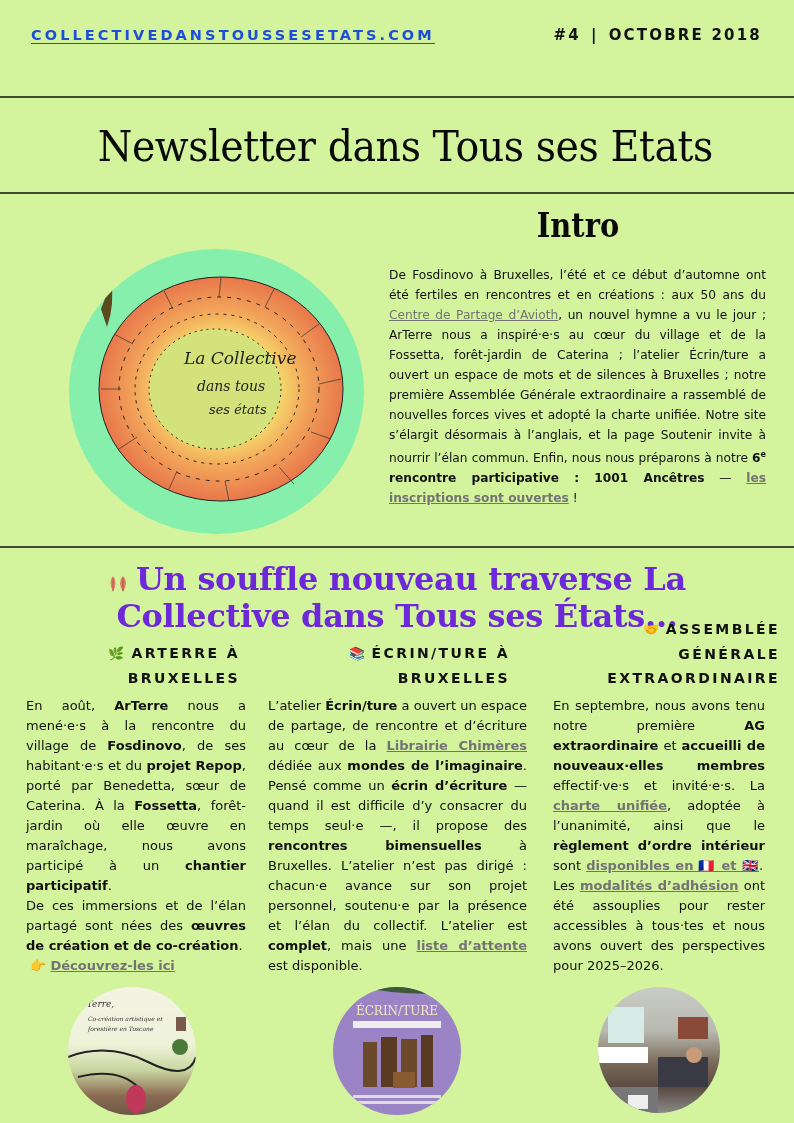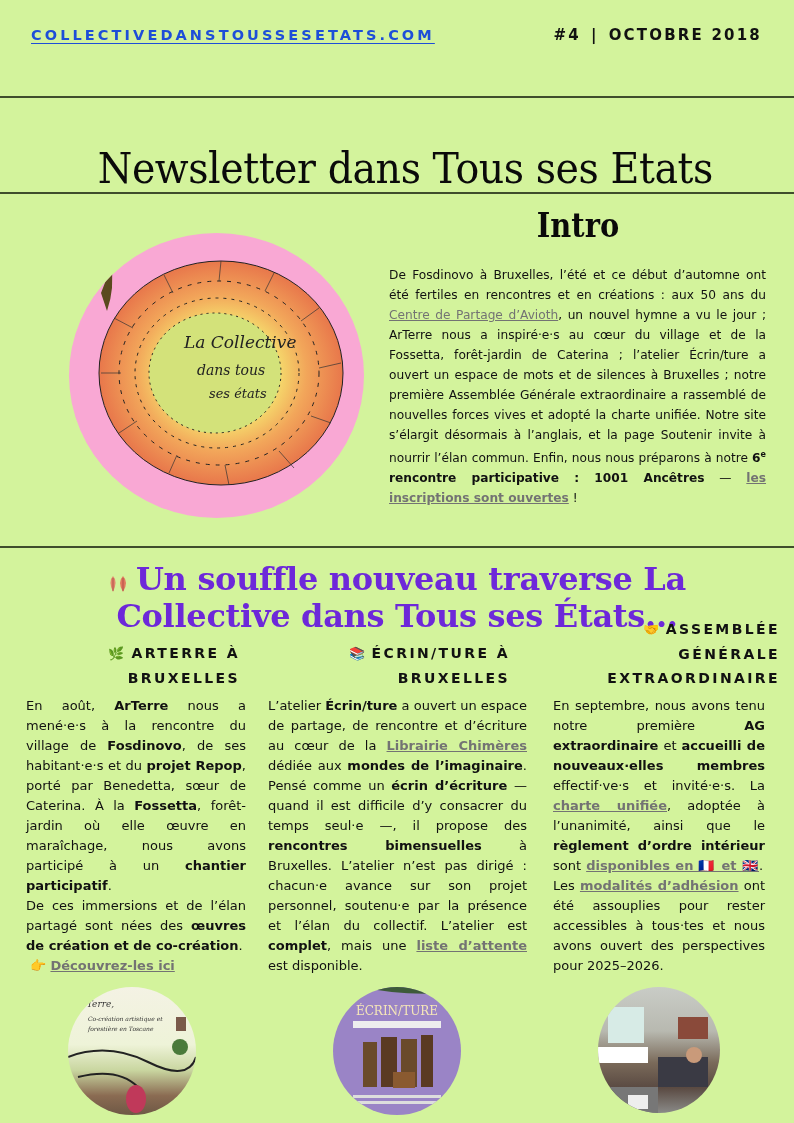--- a/index.html
+++ b/index.html
@@ -24,30 +24,30 @@
       font-weight: bold; font-size: 15px; letter-spacing: 2.2px;
       display: flex; gap: 10px;
     }
     .tagline {
       position: absolute; left: 31px; top: 64px;
       font-size: 12.2px; letter-spacing: 1.55px; color: #111;
     }
     .hr { position: absolute; left: 0; width: 794px; height: 2px; background: #3f4d2c; }
     .title-band {
       position: absolute; left: 0; top: 99px; width: 794px; height: 94px;
-      display: flex; align-items: flex-end; justify-content: center;
+      display: flex; align-items: center; justify-content: center;
     }
     .main-title {
       font-family: "DejaVu Serif", serif; font-size: 43px; letter-spacing: -0.5px;
       transform: scaleX(0.92); color: #0a0a0a; font-weight: normal;
       margin-left: 16px;
     }
     .logo-circle {
-      position: absolute; left: 69px; top: 233px; width: 295px; height: 285px;
-      border-radius: 50%; background: #f9a8d4; overflow: hidden;
+      position: absolute; left: 69px; top: 249px; width: 295px; height: 285px;
+      border-radius: 50%; background: #86efac; overflow: hidden;
     }
     .intro-title {
       position: absolute; left: 390px; top: 205px; width: 376px; text-align: center;
       font-family: "DejaVu Serif", serif; font-size: 34px; color: #0a0a0a;
       transform: scaleX(0.85);
     }
     .intro-text {
       position: absolute; left: 389px; top: 265px; width: 377px;
       font-size: 12.2px; line-height: 20px; text-align: justify; color: #111;
     }

